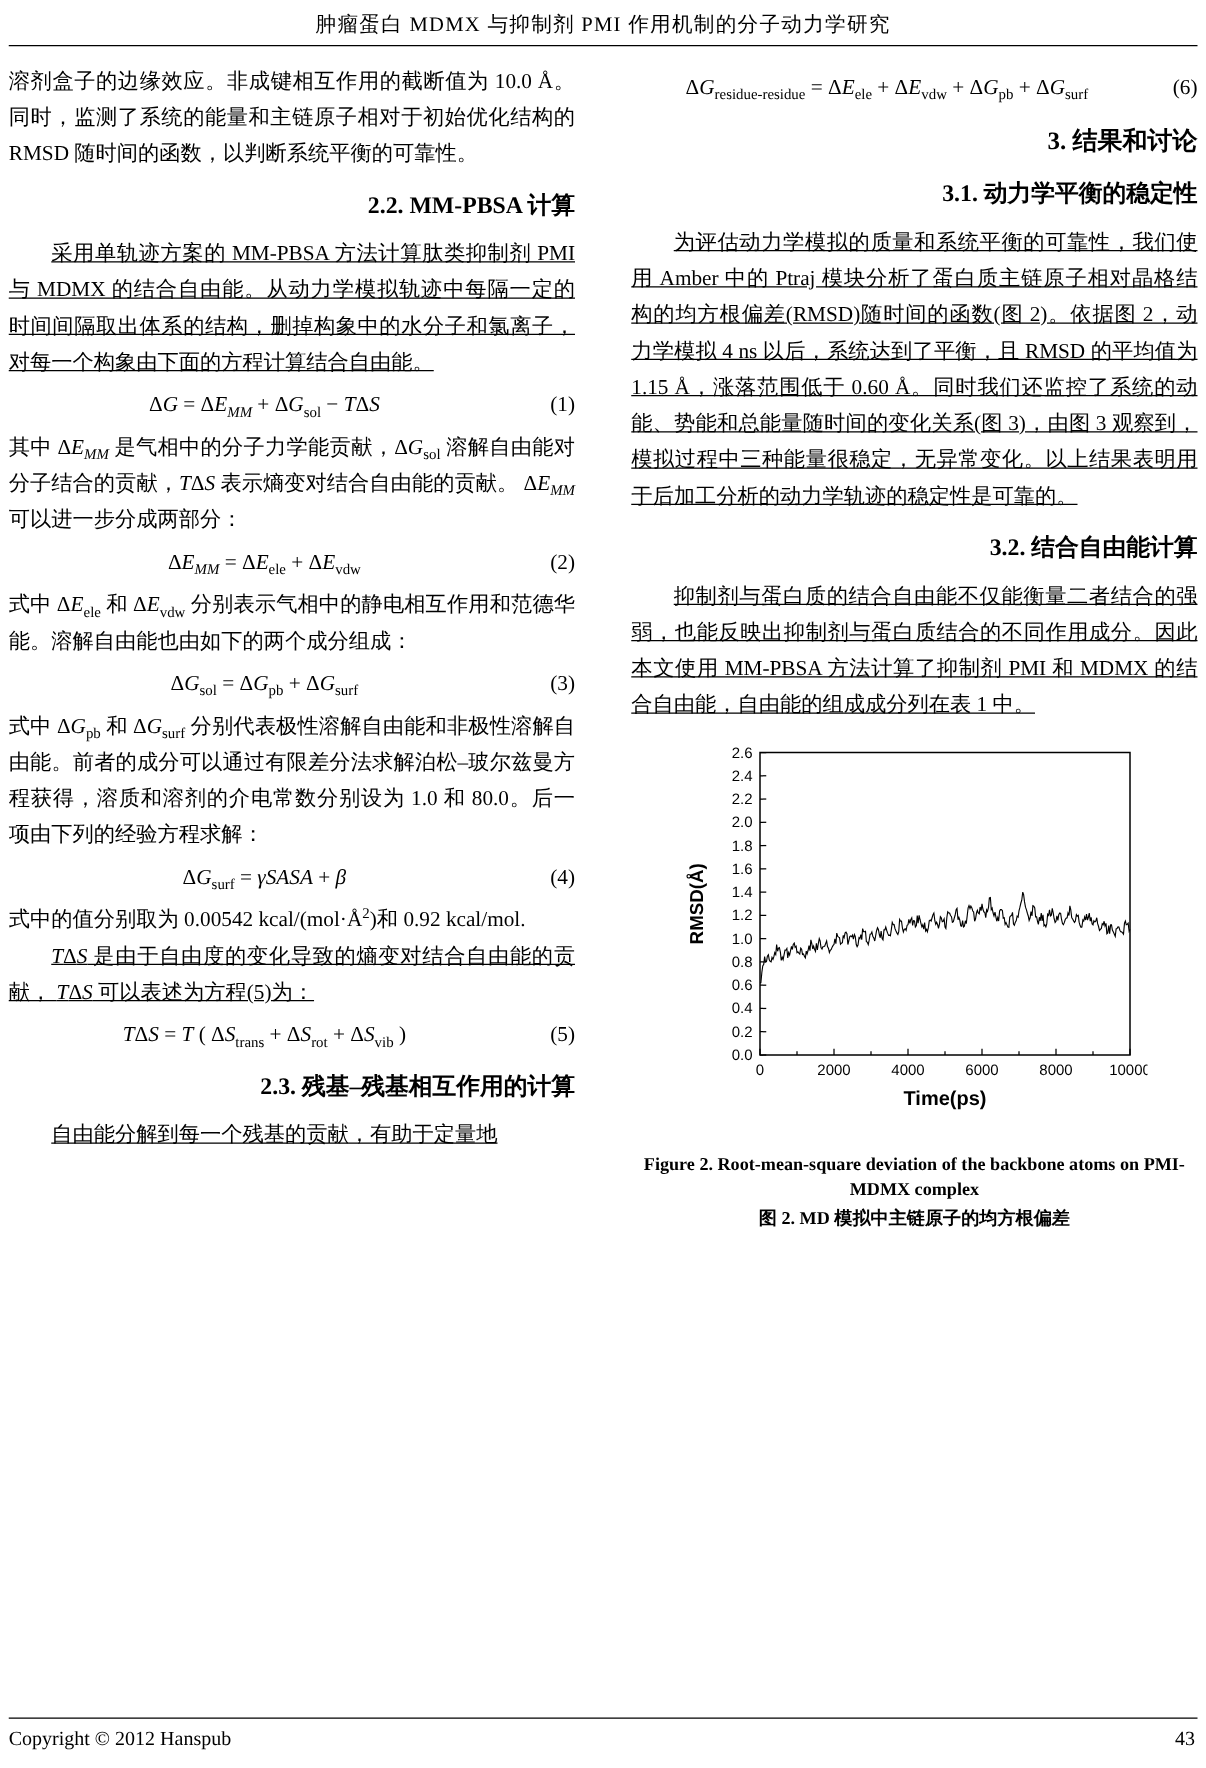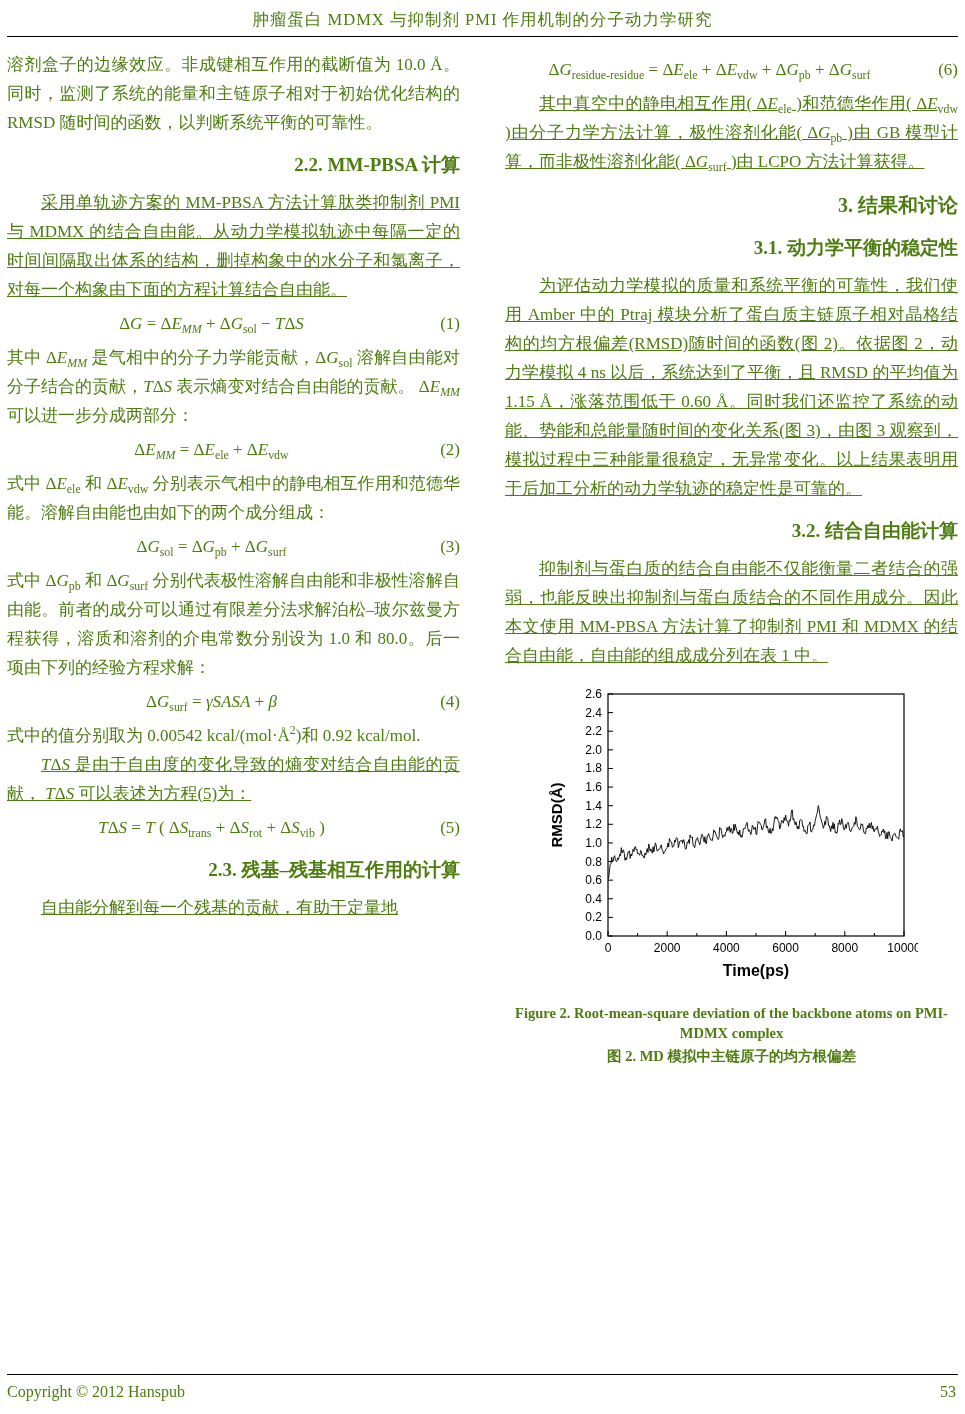--- a/index.html
+++ b/index.html
@@ -1,19 +1,19 @@
 <!DOCTYPE html>
 <html><head>
 <meta charset="utf-8">
 <style>
   * { margin:0; padding:0; box-sizing:border-box; }
   html,body { background:#ffffff; }
   .page {
     position:relative; width:965px; height:1414px; margin:0 auto;
-    background:#ffffff; color:#4d7c0f;
+    background:#ffffff; color:#000000;
     font-family:"Liberation Serif","DejaVu Serif",serif;
     overflow:hidden;
   }
   .header-title {
     position:absolute; top:9px; left:0; right:0;
     text-align:center; font-size:16.5px; letter-spacing:1px;
   }
   .rule { position:absolute; left:7px; right:7px; border-top:1.2px solid #000; }
   .rule-top { top:36px; }
   .rule-bottom { top:1374px; }
@@ -31,21 +31,21 @@
     font-size:19px; font-weight:bold; margin:13px 0 9px 0; text-align:right;
   }
   h2.sec-big { font-size:20px; margin:15px 0 10px 0; }
   .eq { display:flex; align-items:center; margin:5px 0 5px 0;font-family:Liberation Serif, serif; }
   .eq-body { flex:1; text-align:center; font-size:17px; }
   .eq-num { width:44px; text-align:right; font-size:17px; }
   .figure-block { margin-top:14px; text-align:center; }
   .figure-chart { display:inline-block; }
   .fig-caption {
     font-weight:bold; font-size:14.5px; line-height:20px;
-    text-align:center; margin-top:2px;
+    text-align:center; margin-top:13px;
   }
   .fig-caption-zh {
     font-weight:bold; font-size:14.5px; line-height:20px;
     text-align:center; margin-top:3px;
   }
   .footer-left {
     position:absolute; top:1383px; left:7px; font-size:16px;
   }
   .footer-right {
     position:absolute; top:1383px; right:9px; font-size:16px;
@@ -91,21 +91,20 @@
     </div>
     <h2 class="sec">2.3. 残基–残基相互作用的计算</h2>
     <p class="para">自由能分解到每一个残基的贡献，有助于定量地</p>
   </div>
 
   <div class="col col-right">
     <div class="eq">
       <span class="eq-body">Δ<i>G</i><sub>residue-residue</sub> = Δ<i>E</i><sub>ele</sub> + Δ<i>E</i><sub>vdw</sub> + Δ<i>G</i><sub>pb</sub> + Δ<i>G</i><sub>surf</sub></span>
       <span class="eq-num">(6)</span>
     </div>
-    <p class="para">其中真空中的静电相互作用( Δ<i>E</i><sub>ele</sub> )和范德华作用( Δ<i>E</i><sub>vdw</sub> )由分子力学方法计算，极性溶剂化能( Δ<i>G</i><sub>pb</sub> )由 GB 模型计算，而非极性溶剂化能( Δ<i>G</i><sub>surf</sub> )由 LCPO 方法计算获得。</p>
     <h2 class="sec sec-big">3.  结果和讨论</h2>
     <h2 class="sec">3.1.  动力学平衡的稳定性</h2>
     <p class="para">为评估动力学模拟的质量和系统平衡的可靠性，我们使用 Amber 中的 Ptraj 模块分析了蛋白质主链原子相对晶格结构的均方根偏差(RMSD)随时间的函数(图 2)。依据图 2，动力学模拟 4 ns 以后，系统达到了平衡，且 RMSD 的平均值为 1.15 Å，涨落范围低于 0.60 Å。同时我们还监控了系统的动能、势能和总能量随时间的变化关系(图 3)，由图 3 观察到，模拟过程中三种能量很稳定，无异常变化。以上结果表明用于后加工分析的动力学轨迹的稳定性是可靠的。</p>
     <h2 class="sec">3.2.  结合自由能计算</h2>
     <p class="para">抑制剂与蛋白质的结合自由能不仅能衡量二者结合的强弱，也能反映出抑制剂与蛋白质结合的不同作用成分。因此本文使用 MM-PBSA 方法计算了抑制剂 PMI 和 MDMX 的结合自由能，自由能的组成成分列在表 1 中。</p>
 
     <div class="figure-block">
       <div class="figure-chart">
         <svg id="rmsd-svg" width="372" height="308">
             <rect x="62" y="10" width="296" height="242" fill="none" stroke="#000" stroke-width="1.2"></rect>
@@ -159,15 +158,15 @@
             <text x="16" y="131" text-anchor="middle" font-size="15" font-weight="bold" transform="rotate(-90 16 131)">RMSD(Å)</text>
           </svg>
       </div>
       <div class="fig-caption">Figure 2. Root-mean-square deviation of the backbone atoms on PMI-MDMX complex</div>
       <div class="fig-caption-zh">图 2. MD 模拟中主链原子的均方根偏差</div>
     </div>
   </div>
 
   <div class="rule rule-bottom"></div>
   <div class="footer-left">Copyright © 2012 Hanspub</div>
-  <div class="footer-right">53</div>
+  <div class="footer-right">43</div>
 
 </div>
 
 </body></html>

